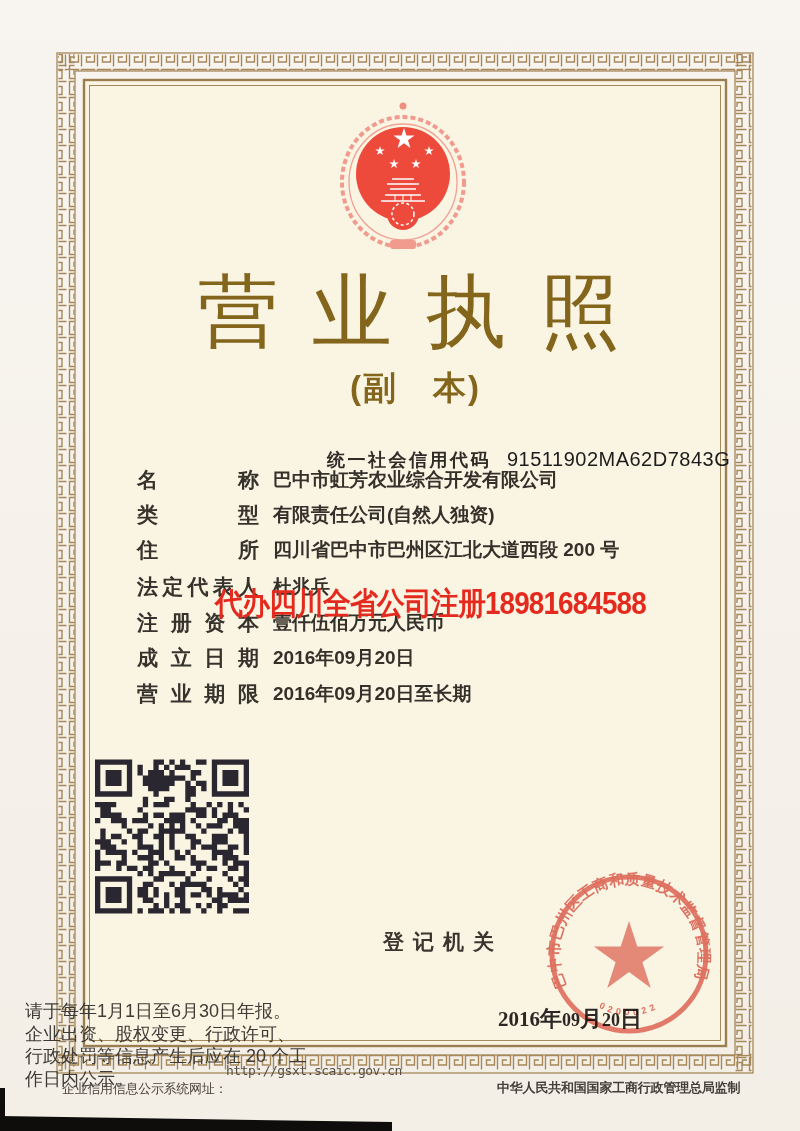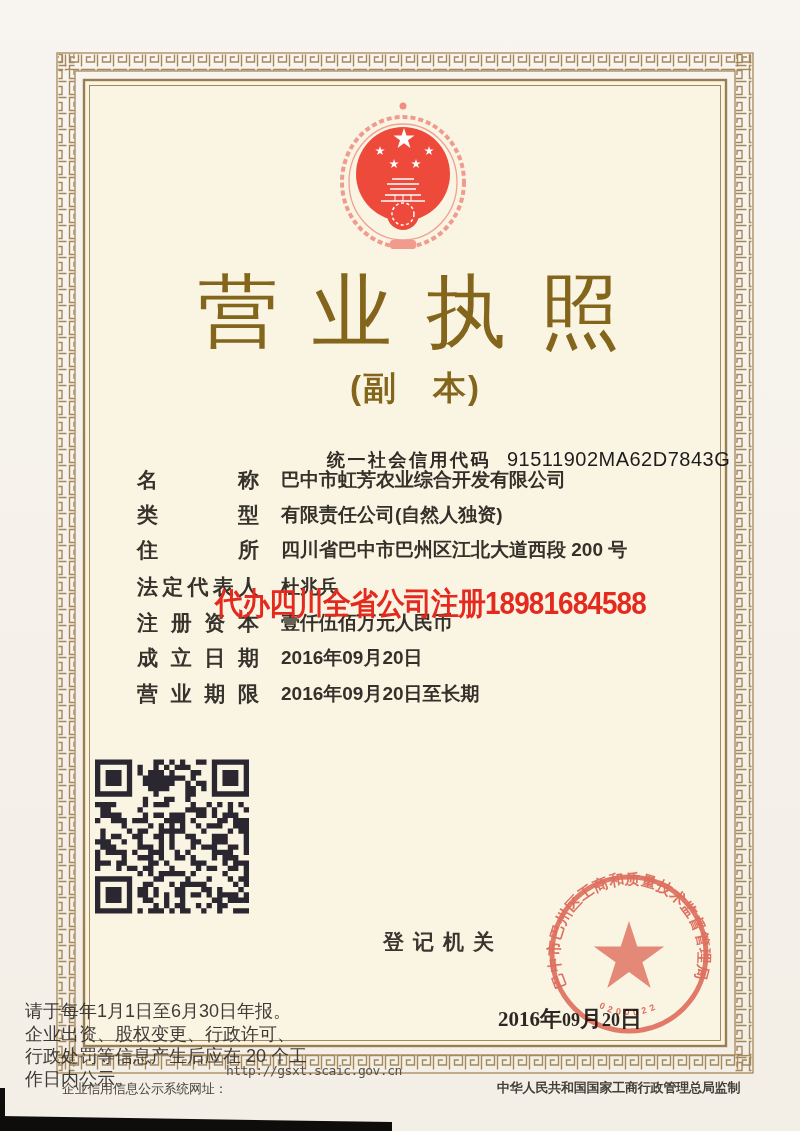--- a/index.html
+++ b/index.html
@@ -15,21 +15,21 @@
             letter-spacing:2px;white-space:nowrap;margin-left:9px;}
 
   .codeline{left:327px;top:424px;display:flex;align-items:baseline;gap:16px;white-space:nowrap;margin-top:24px;}
   .codeline .clbl{font-size:18px;font-weight:700;letter-spacing:2.5px;color:#2f2b26;}
   .codeline .cval{font-size:20px;font-family:Liberation Sans, sans-serif;
                   letter-spacing:.5px;color:#1c1c1c;}
 
   .frow{position:absolute;left:137px;display:flex;align-items:flex-start;}
   .frow .lbl{width:122px;flex:0 0 122px;font-size:21px;font-weight:600;color:#36322c;
              text-align:justify;text-align-last:justify;line-height:1.15;}
-  .frow .val{margin-left:22px;font-size:19px;font-weight:600;color:#34302a;
+  .frow .val{margin-left:14px;font-size:19px;font-weight:600;color:#34302a;
              line-height:1.3;white-space:nowrap;}
   .frow .val.scope{white-space:normal;width:432px;font-size:17.5px;line-height:24px;
                    text-align:justify;}
 
   .watermark{left:215px;top:583px;font-size:31px;font-weight:600;color:#e42a1e;
              white-space:nowrap;transform:scaleX(.9);transform-origin:left top;
              letter-spacing:-1px;}
 
   .registrar{left:383px;top:928px;font-size:21px;font-weight:600;letter-spacing:9px;
              color:#3a362f;white-space:nowrap;}

